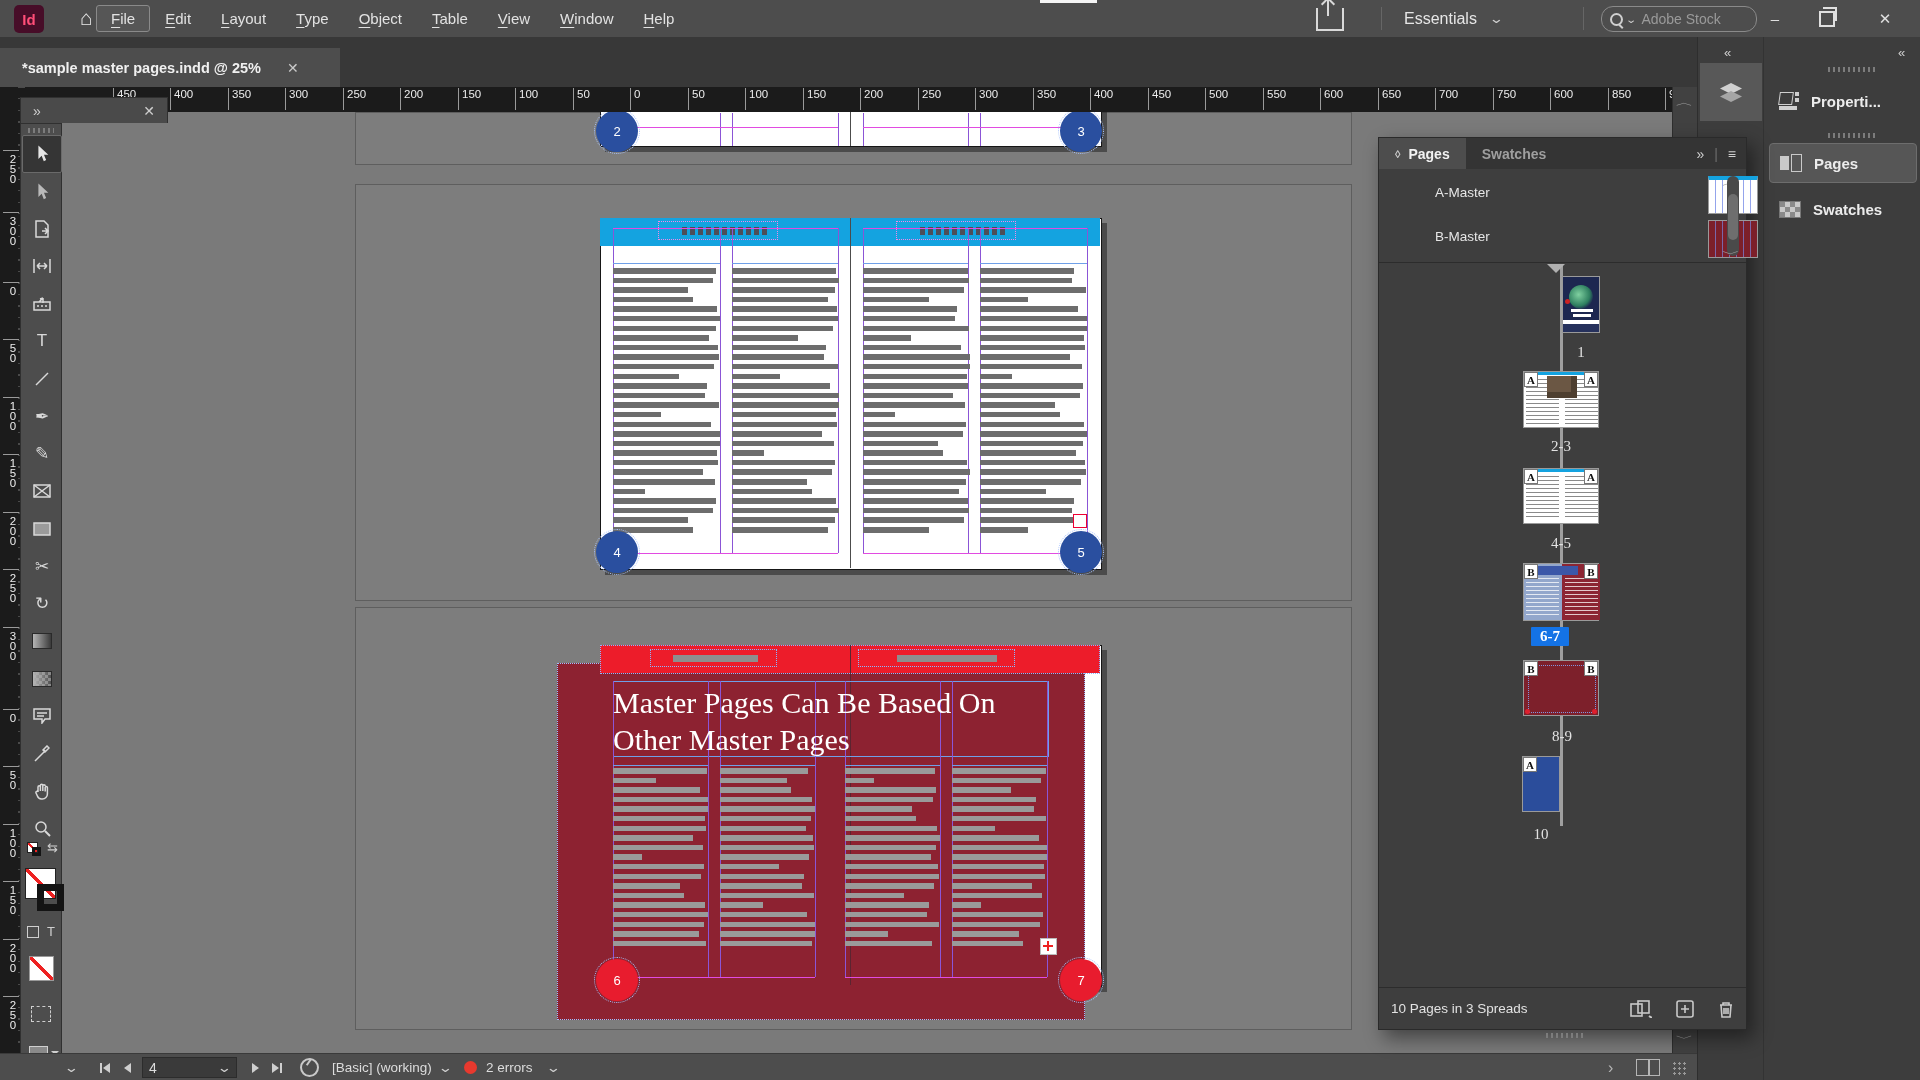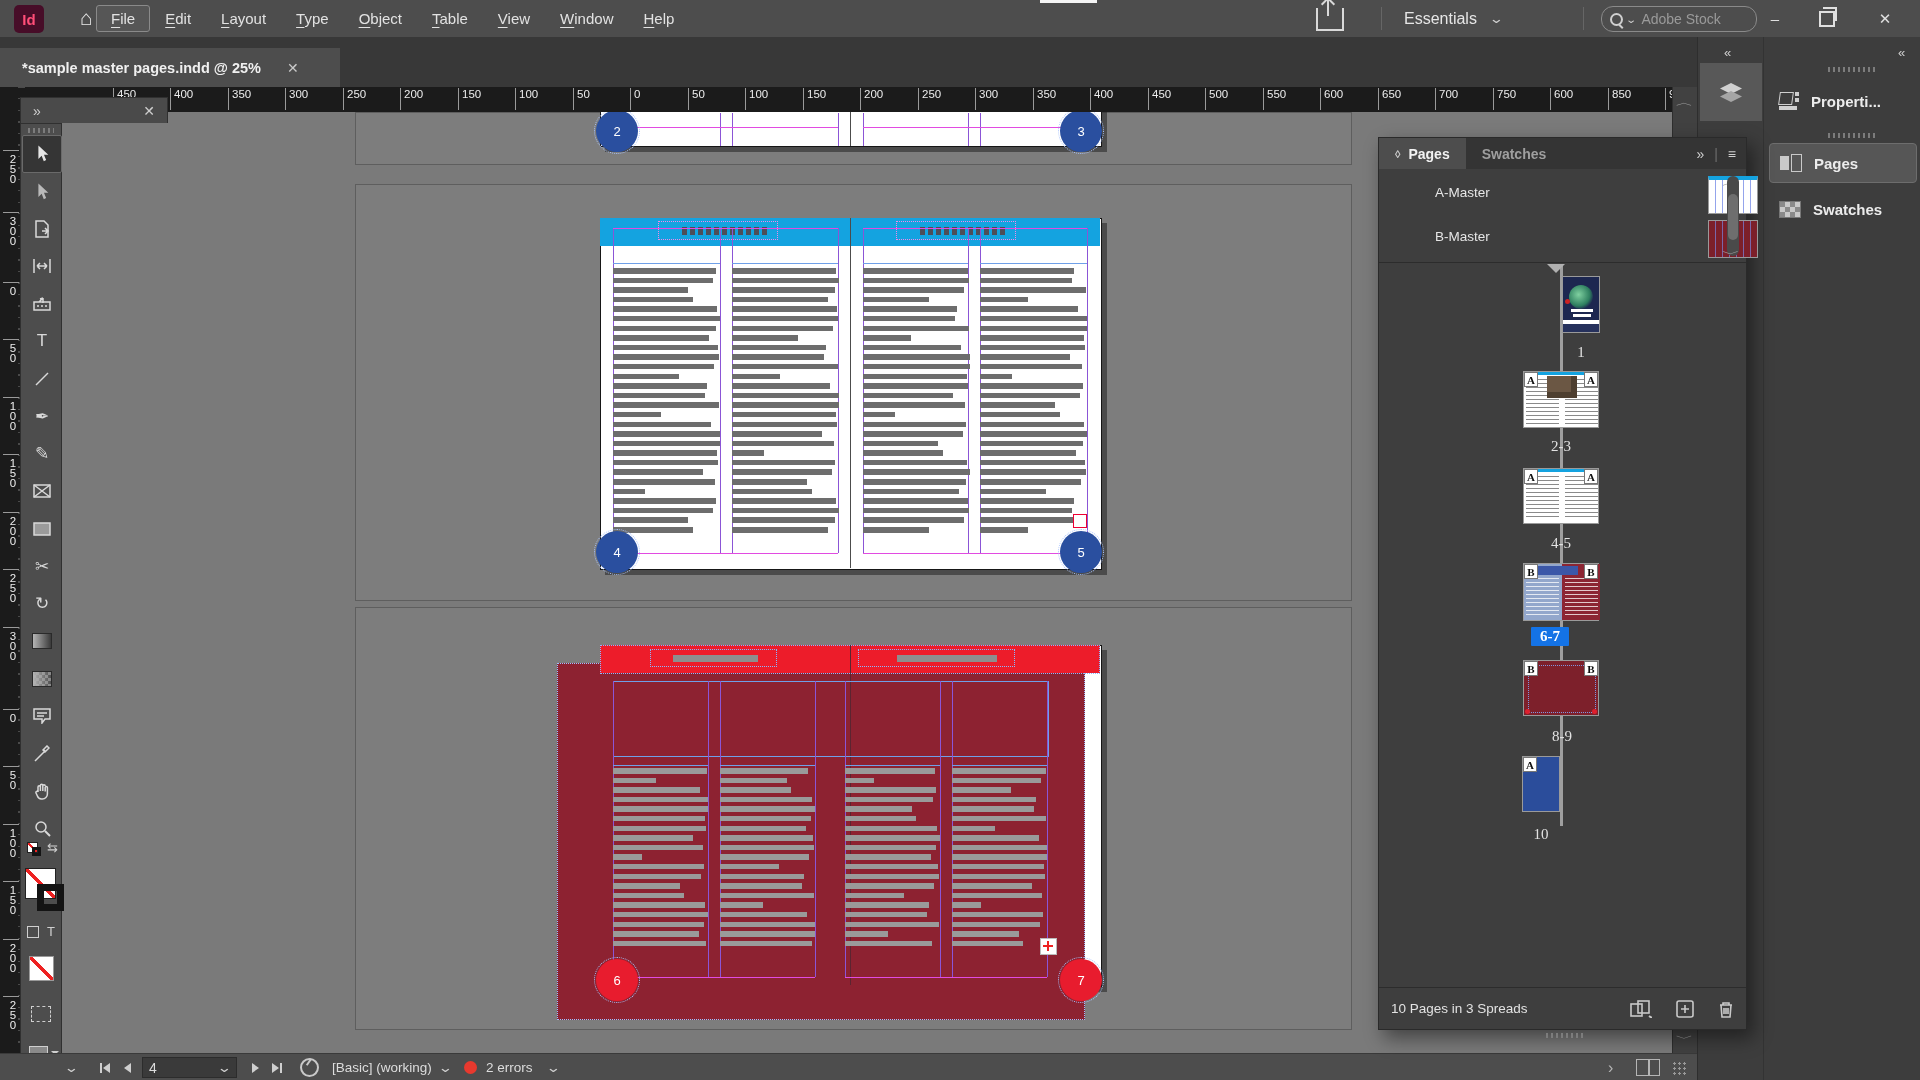--- a/index.html
+++ b/index.html
@@ -455,20 +455,21 @@
       <div class="guide g-violet" style="left: 820px; top: 569px; width: 1px; height: 296px;"></div>
       <div class="guide g-violet" style="left: 915px; top: 569px; width: 1px; height: 296px;"></div>
       <div class="guide g-violet" style="left: 927px; top: 569px; width: 1px; height: 296px;"></div>
       <div class="guide g-violet" style="left: 1022px; top: 569px; width: 1px; height: 296px;"></div>
       <div class="guide g-magenta" style="left: 588px; top: 865px; width: 202px; height: 1px;"></div>
       <div class="guide g-magenta" style="left: 820px; top: 865px; width: 202px; height: 1px;"></div>
       <div class="guide g-blue" style="left: 588px; top: 653px; width: 95px; height: 1px;"></div>
       <div class="guide g-blue" style="left: 695px; top: 653px; width: 95px; height: 1px;"></div>
       <div class="guide g-blue" style="left: 820px; top: 653px; width: 95px; height: 1px;"></div>
       <div class="guide g-blue" style="left: 927px; top: 653px; width: 95px; height: 1px;"></div>
+      <div class="bigtitle" style="left: 588px; top: 572px; width: 436px; height: 76px;">Master Pages Can Be Based On Other Master Pages</div>
       <div class="greekcol onred" style="left: 588px; top: 656px; width: 95px; height: 184px;">
         <div class="gl" style="width: 99%;"></div>
         <div class="gl" style="width: 45%;"></div>
         <div class="gl" style="width: 92%;"></div>
         <div class="gl" style="width: 100%;"></div>
         <div class="gl" style="width: 100%;"></div>
         <div class="gl" style="width: 97%;"></div>
         <div class="gl" style="width: 98%;"></div>
         <div class="gl" style="width: 84%;"></div>
         <div class="gl" style="width: 95%;"></div>

